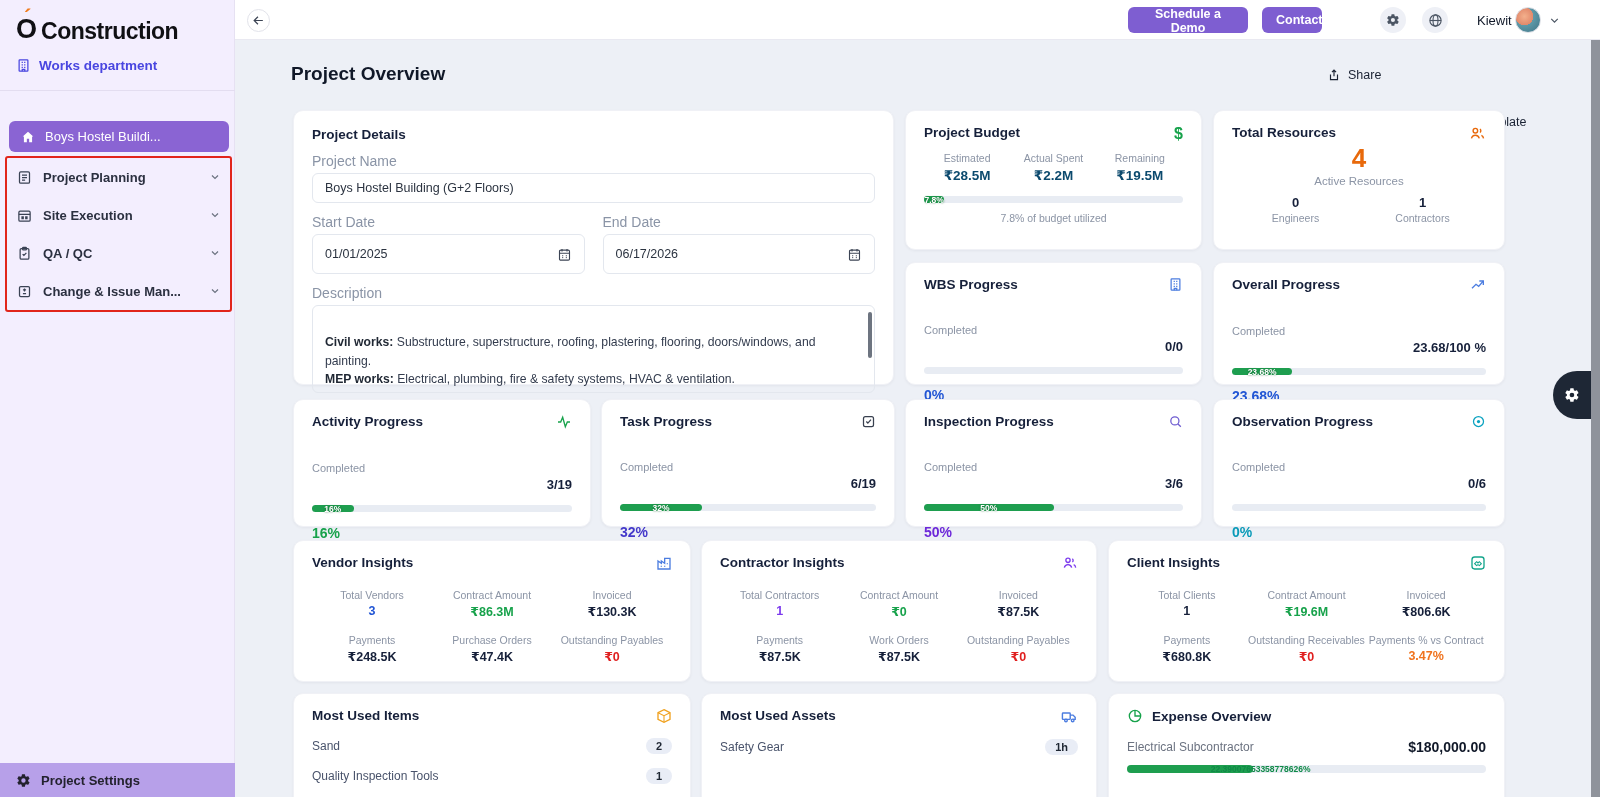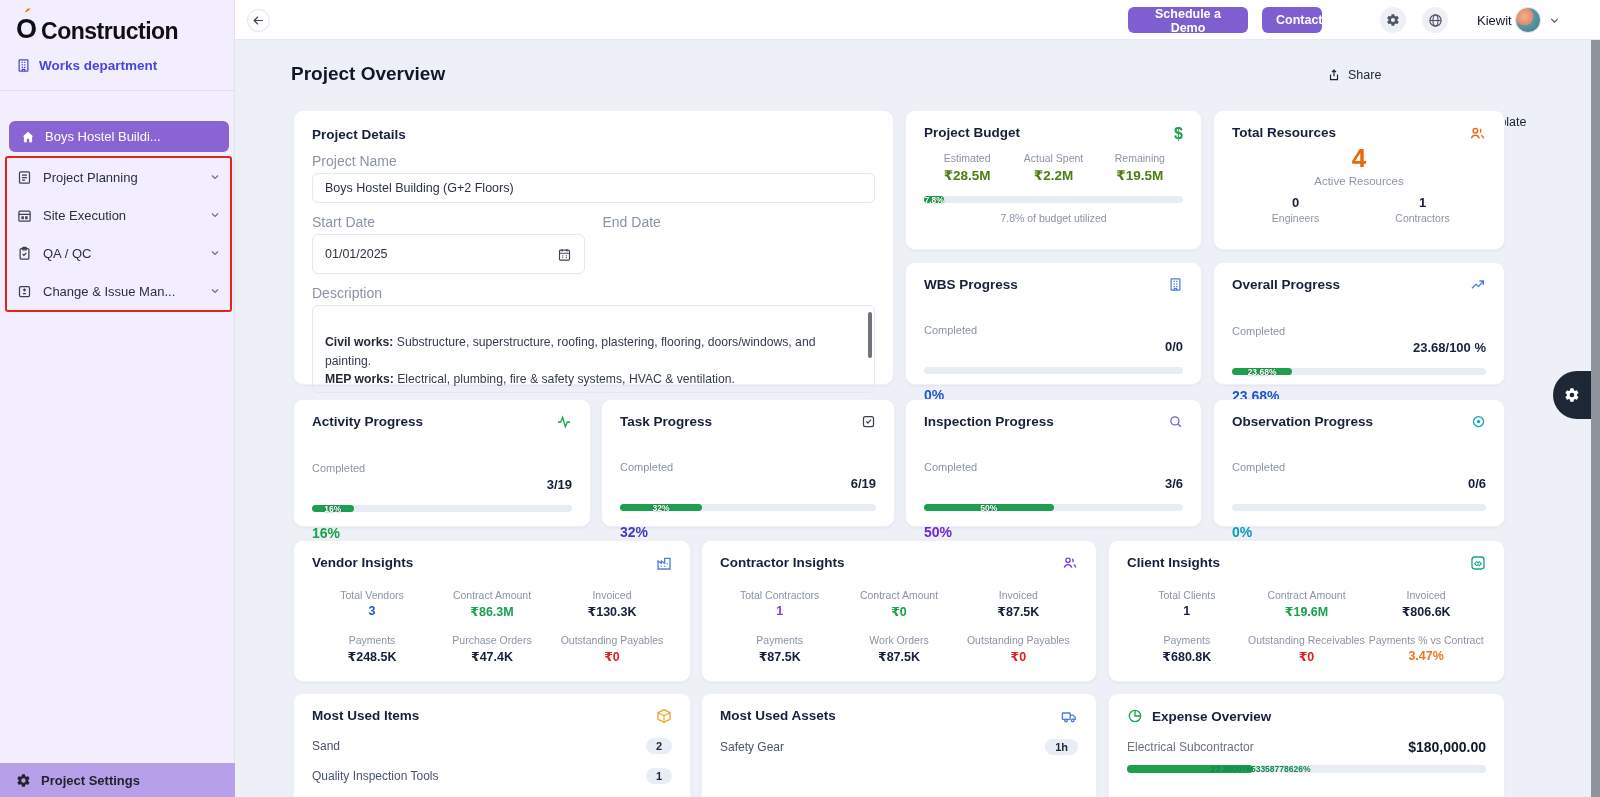--- a/index.html
+++ b/index.html
@@ -15,21 +15,21 @@
   .logo-text{font-size:23px;font-weight:600;color:#101014;letter-spacing:-0.5px;line-height:1;}
   .dept-row{position:absolute;left:16px;top:58px;display:flex;align-items:center;gap:8px;color:#4946e0;}
   .dept-row .lbl{font-size:13.5px;font-weight:700;}
   .side-divider{position:absolute;left:0;top:90px;width:235px;height:1px;background:#e3ddf0;}
   .active-item{position:absolute;left:9px;top:121px;width:220px;height:31px;background:#8a64d3;border-radius:6px;
                display:flex;align-items:center;gap:10px;padding:0 12px;color:#fff;font-size:13px;}
   .red-annotation{position:absolute;left:5px;top:156px;width:227px;height:156px;border:2px solid #e1251b;border-radius:3px;pointer-events:none;}
   .menu{position:absolute;left:9px;top:158px;width:220px;}
   .menu-item{height:38px;display:flex;align-items:center;gap:11px;padding:0 8px;color:#2b3040;font-size:13px;}
   .menu-item .mi-icon{color:#3a4254;display:flex;}
-  .menu-item .mi-label{flex:1;}
+  .menu-item .mi-label{flex:1;font-weight:bold;}
   .menu-item .chev{color:#6b7280;display:flex;}
   .side-footer{position:absolute;left:0;top:763px;width:235px;height:34px;background:#b7a0e9;
                display:flex;align-items:center;gap:10px;padding:0 16px;color:#23222e;font-size:13px;font-weight:700;}
 
   
   .topbar{position:absolute;left:235px;top:0;width:1365px;height:40px;background:#fff;border-bottom:1px solid #e9e9f1;}
   .back-btn{position:absolute;left:12px;top:9px;width:23px;height:23px;border:1px solid #e2e3ea;border-radius:50%;
             background:#fff;display:flex;align-items:center;justify-content:center;color:#3c4454;}
   .tb-btn{position:absolute;top:7px;height:26px;background:#7e5ed1;color:#fff;border:none;border-radius:6px;
           font-size:12.5px;font-weight:700;padding:0 14px;font-family:inherit;}
@@ -70,21 +70,21 @@
   .desc-box p{margin:0;font-size:12.2px;line-height:1.5;color:#333c4e;}
   .desc-box .b{font-weight:700;color:#1f2733;}
   .desc-scrollbar{position:absolute;right:2px;top:6px;width:4px;height:46px;background:#6d7480;border-radius:2px;}
 
   
   .c-budget{left:905px;top:110px;width:297px;height:140px;}
   .dollar-ico{color:#17a24b;font-size:16px;font-weight:700;}
   .stat3{display:flex;margin-top:9px;}
   .stat3 .cell{flex:1;text-align:center;}
   .s-label{font-size:10.5px;color:#8b94a5;}
-  .s-val{font-size:13.5px;font-weight:700;color:#4d7c0f;margin-top:3px;}
+  .s-val{font-size:13.5px;font-weight:700;color:#0c4a6e;margin-top:3px;}
   .caption{font-size:10.5px;color:#8b94a5;text-align:center;margin-top:9px;}
 
   
   .bar{position:relative;height:7px;border-radius:4px;background:#e8ecf3;margin-top:13px;}
   .bar .fill{position:relative;height:100%;border-radius:4px;background:#1e9e4f;}
   .bar .bar-label{position:absolute;left:50%;top:50%;transform:translate(-50%,-50%);
        font-size:8.5px;font-weight:700;color:#fff;white-space:nowrap;text-shadow:0 0 2px rgba(20,90,45,.9);}
   .bar .bar-label:empty{display:none;}
 
   
@@ -303,20 +303,30 @@
             <svg width="15" height="15" viewBox="0 0 24 24" fill="none" stroke="currentColor" stroke-width="1.8">
                 <rect x="4" y="5" width="16" height="16" rx="2"></rect>
                 <path d="M4 10h16M8 3v4M16 3v4"></path>
                 <path d="M8 14h2M14 14h2M8 17h2M14 17h2" stroke-width="1.4"></path>
               </svg>
           </span>
         </div>
       </div>
       <div class="col">
         <div class="fld-label">End Date</div>
+        <div class="fld-input date-input">
+          <span>06/17/2026</span>
+          <span class="cico" style="color:#3c4454;">
+            <svg width="15" height="15" viewBox="0 0 24 24" fill="none" stroke="currentColor" stroke-width="1.8">
+                <rect x="4" y="5" width="16" height="16" rx="2"></rect>
+                <path d="M4 10h16M8 3v4M16 3v4"></path>
+                <path d="M8 14h2M14 14h2M8 17h2M14 17h2" stroke-width="1.4"></path>
+              </svg>
+          </span>
+        </div>
       </div>
     </div>
     <div class="fld-label">Description</div>
     <div class="desc-box">
       <p>
         <br>
         <span class="b">Civil works:</span><span> Substructure, superstructure, roofing, plastering, flooring, doors/windows, and painting.</span><br>
         <span class="b">MEP works:</span><span> Electrical, plumbing, fire &amp; safety systems, HVAC &amp; ventilation.</span>
       </p>
       <span class="desc-scrollbar"></span>

